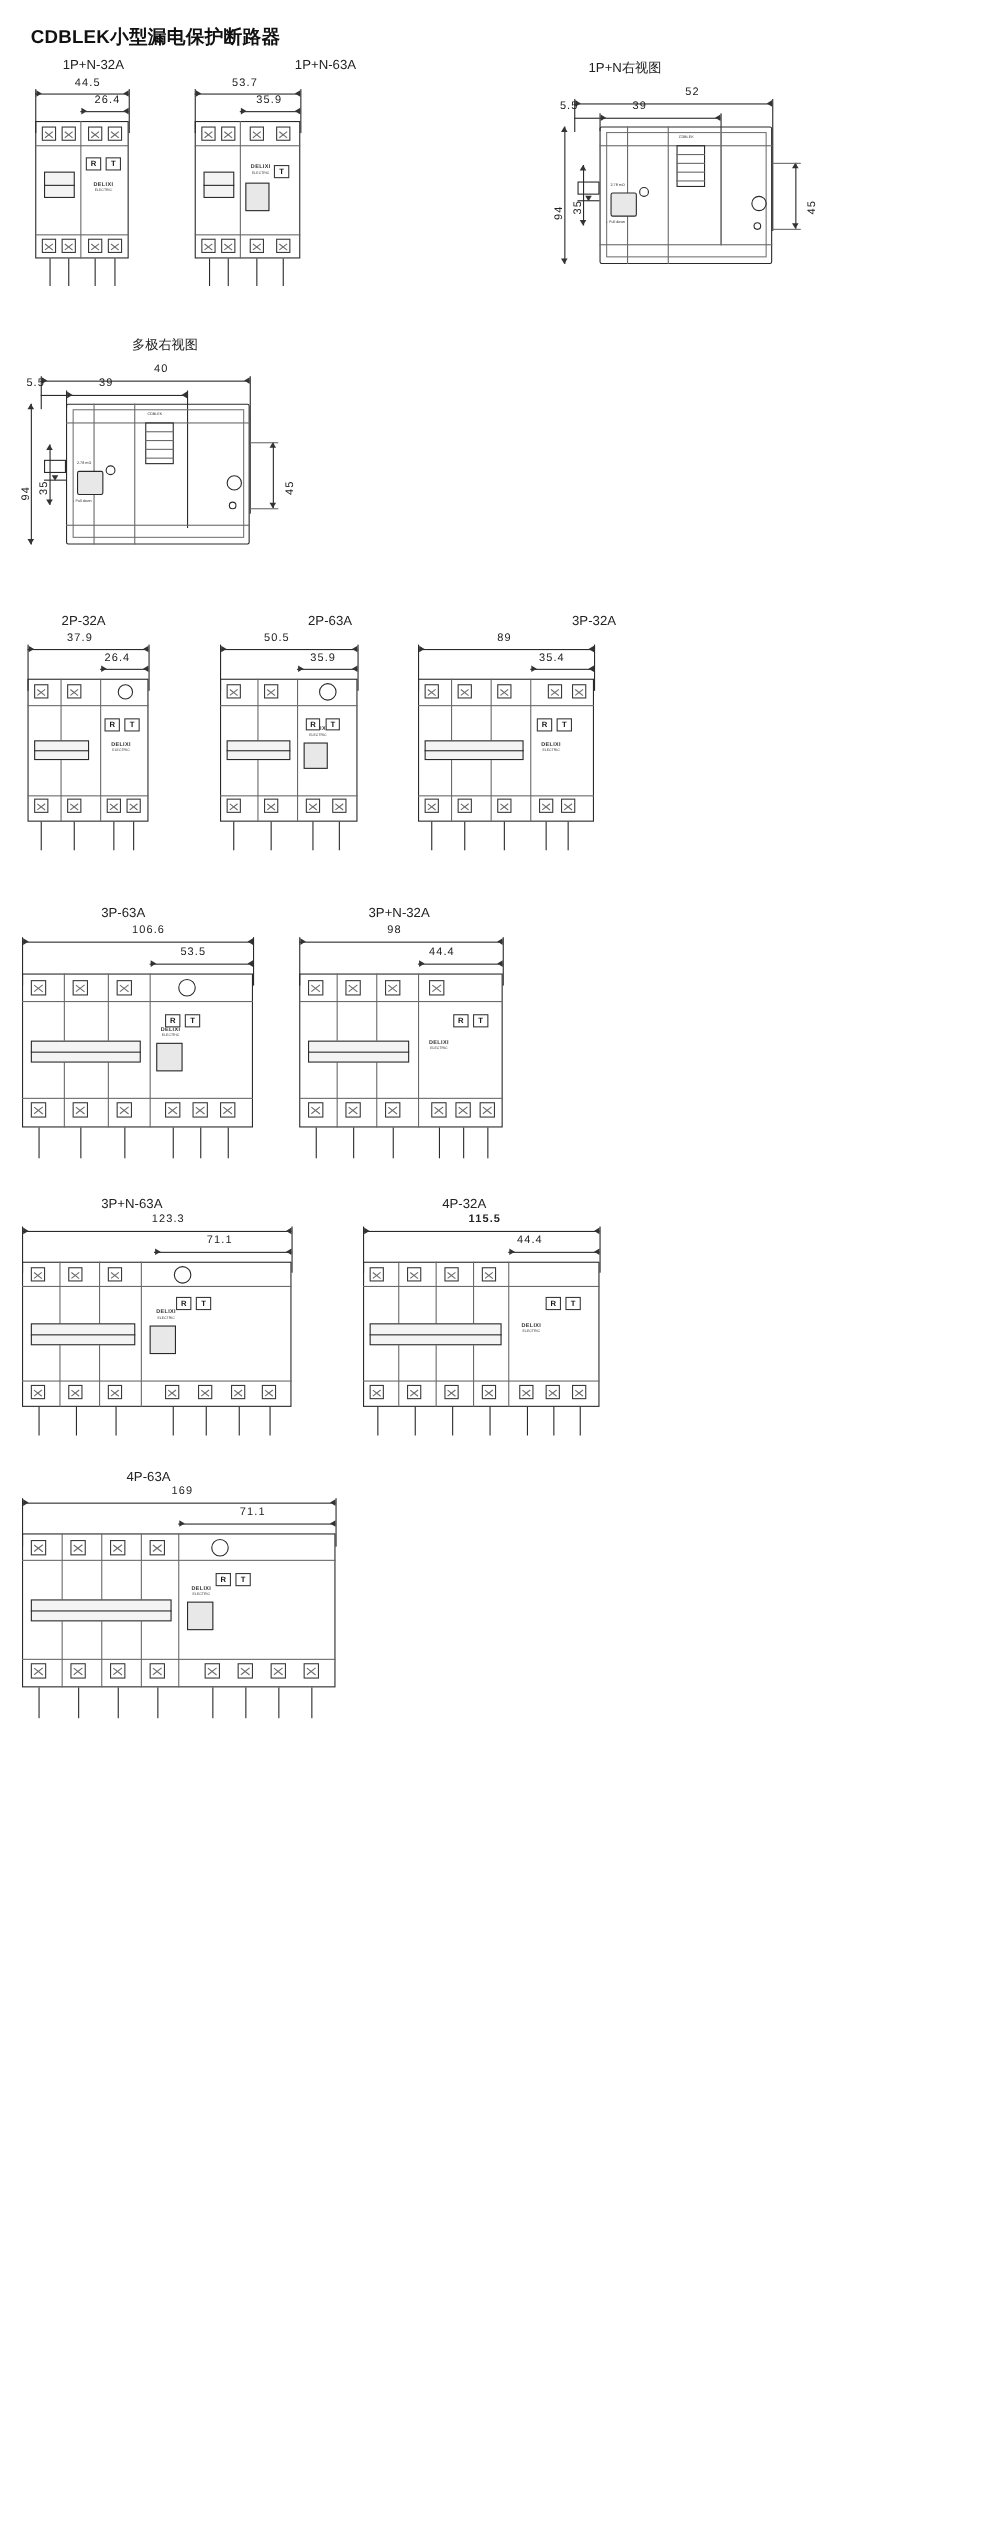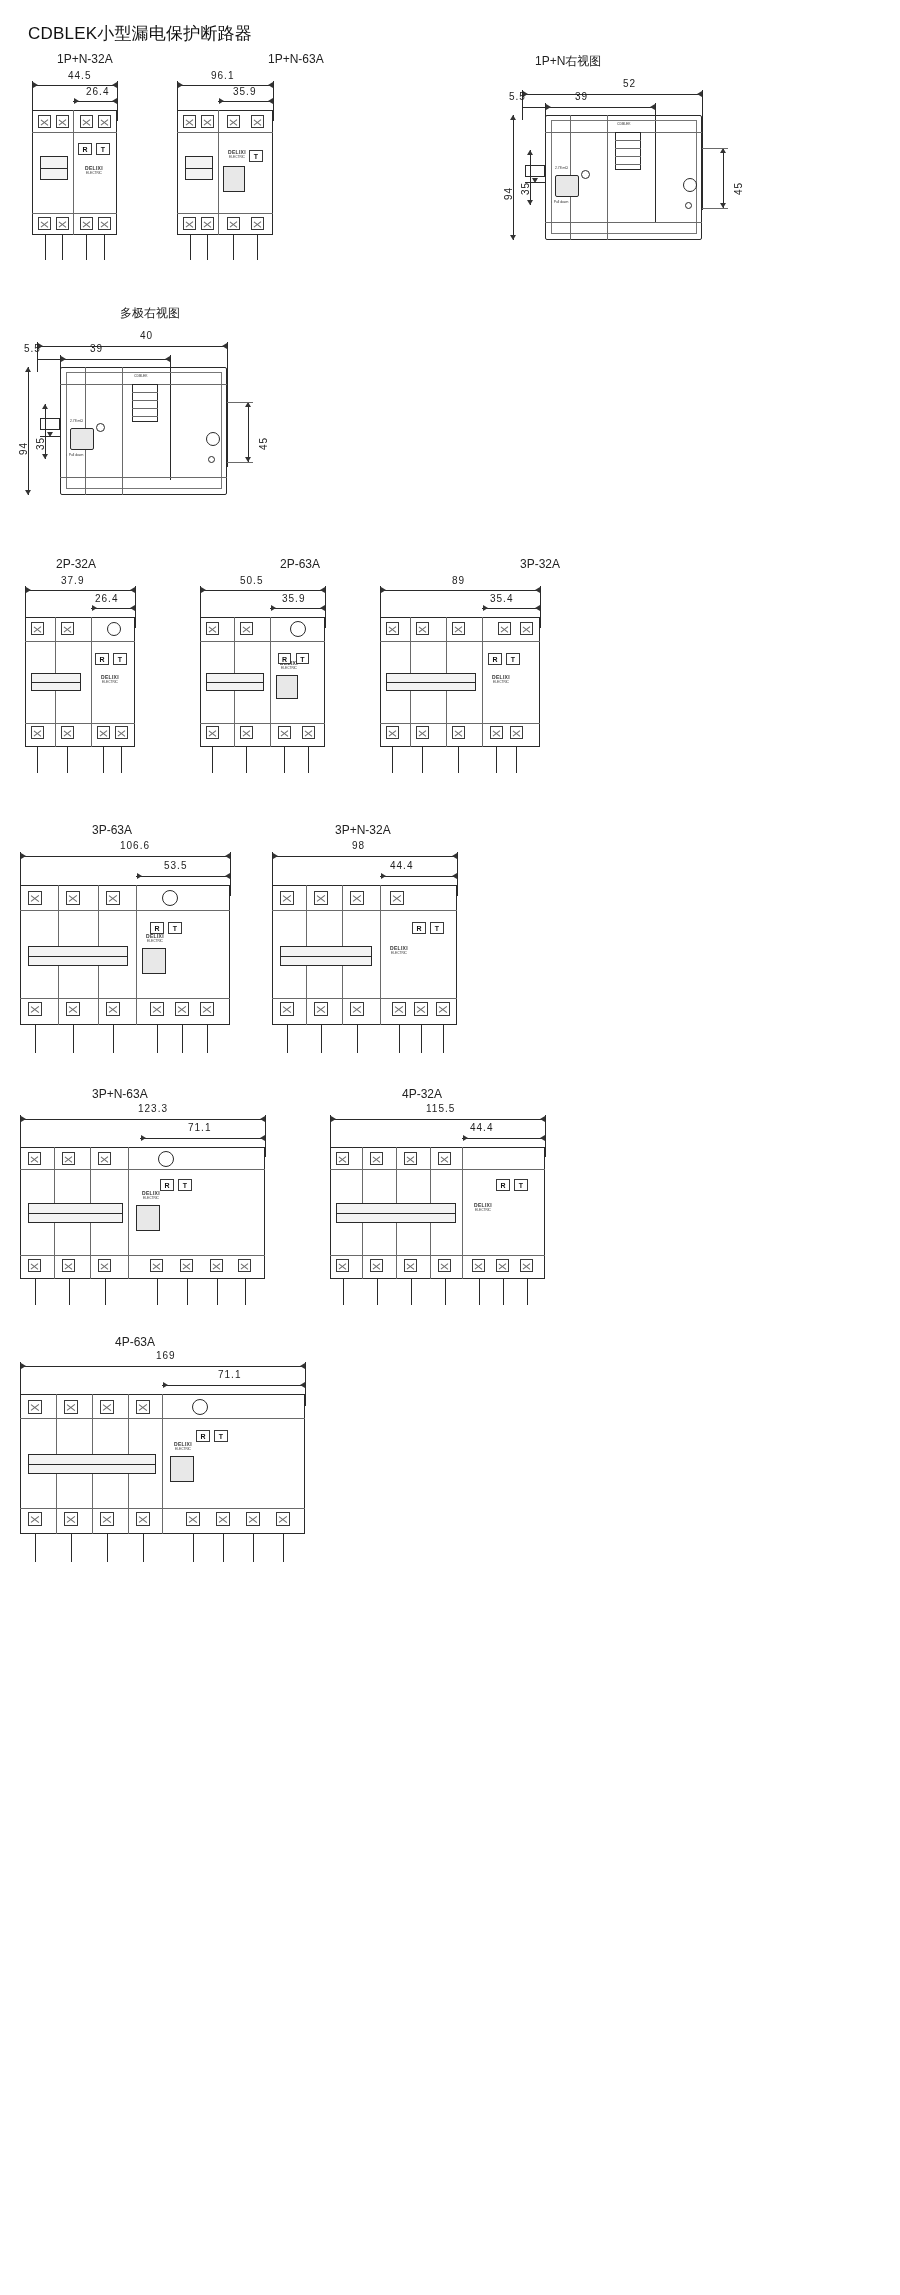--- a/index.html
+++ b/index.html
@@ -9,21 +9,21 @@
     font-family:"Liberation Sans", sans-serif;
     color:#1a1a1a;
     position:relative;
   }
   .page{position:relative;width:900px;height:2295px;overflow:hidden;}
 
   .title{
     position:absolute;
     left:28px; top:22px;
     font-size:17px;
-    font-weight:normal;
+    font-weight:bold;
     letter-spacing:.2px;
     color:#111;
   }
 
   .fig-label{
     position:absolute;
     font-size:12px;
     color:#222;
     white-space:nowrap;
   }
@@ -161,21 +161,21 @@
     <div class="rtbtn" style="left:58px;top:73px;width:14px;height:12px;">R</div>
     <div class="rtbtn" style="left:76px;top:73px;width:14px;height:12px;">T</div>
 
     <div class="ln v" style="left:25px;top:165px;height:25px;"></div>
     <div class="ln v" style="left:42px;top:165px;height:25px;"></div>
     <div class="ln v" style="left:66px;top:165px;height:25px;"></div>
     <div class="ln v" style="left:84px;top:165px;height:25px;"></div>
   </div>
 
   <div class="fig" style="left:165px;top:70px;width:170px;height:200px;">
-    <div class="dim" style="left:46px;top:0px;">96.1</div>
+    <div class="dim" style="left:46px;top:0px;">53.7</div>
     <div class="ln h" style="left:12px;top:15px;width:96px;"></div>
     <div class="ln v" style="left:12px;top:11px;height:40px;"></div>
     <div class="ln v" style="left:108px;top:11px;height:40px;"></div>
     <div class="arrow-r" style="left:13px;top:12px;"></div>
     <div class="arrow-l" style="left:103px;top:12px;"></div>
 
     <div class="dim" style="left:68px;top:16px;">35.9</div>
     <div class="ln h" style="left:53px;top:31px;width:55px;"></div>
     <div class="arrow-r" style="left:54px;top:28px;"></div>
     <div class="arrow-l" style="left:103px;top:28px;"></div>
@@ -635,21 +635,21 @@
     <div class="ln v" style="left:25px;top:176px;height:26px;"></div>
     <div class="ln v" style="left:59px;top:176px;height:26px;"></div>
     <div class="ln v" style="left:95px;top:176px;height:26px;"></div>
     <div class="ln v" style="left:147px;top:176px;height:26px;"></div>
     <div class="ln v" style="left:177px;top:176px;height:26px;"></div>
     <div class="ln v" style="left:207px;top:176px;height:26px;"></div>
     <div class="ln v" style="left:235px;top:176px;height:26px;"></div>
   </div>
 
   <div class="fig" style="left:320px;top:1103px;width:270px;height:220px;">
-    <div class="dim" style="left:106px;top:0px;">115.5</div>
+    <div class="dim" style="left:106px;top:0px;font-weight:bold;">115.5</div>
     <div class="ln h" style="left:10px;top:16px;width:215px;"></div>
     <div class="ln v" style="left:10px;top:12px;height:42px;"></div>
     <div class="ln v" style="left:225px;top:12px;height:42px;"></div>
     <div class="arrow-r" style="left:11px;top:13px;"></div>
     <div class="arrow-l" style="left:220px;top:13px;"></div>
 
     <div class="dim" style="left:150px;top:19px;">44.4</div>
     <div class="ln h" style="left:142px;top:35px;width:83px;"></div>
     <div class="arrow-r" style="left:143px;top:32px;"></div>
     <div class="arrow-l" style="left:220px;top:32px;"></div>

